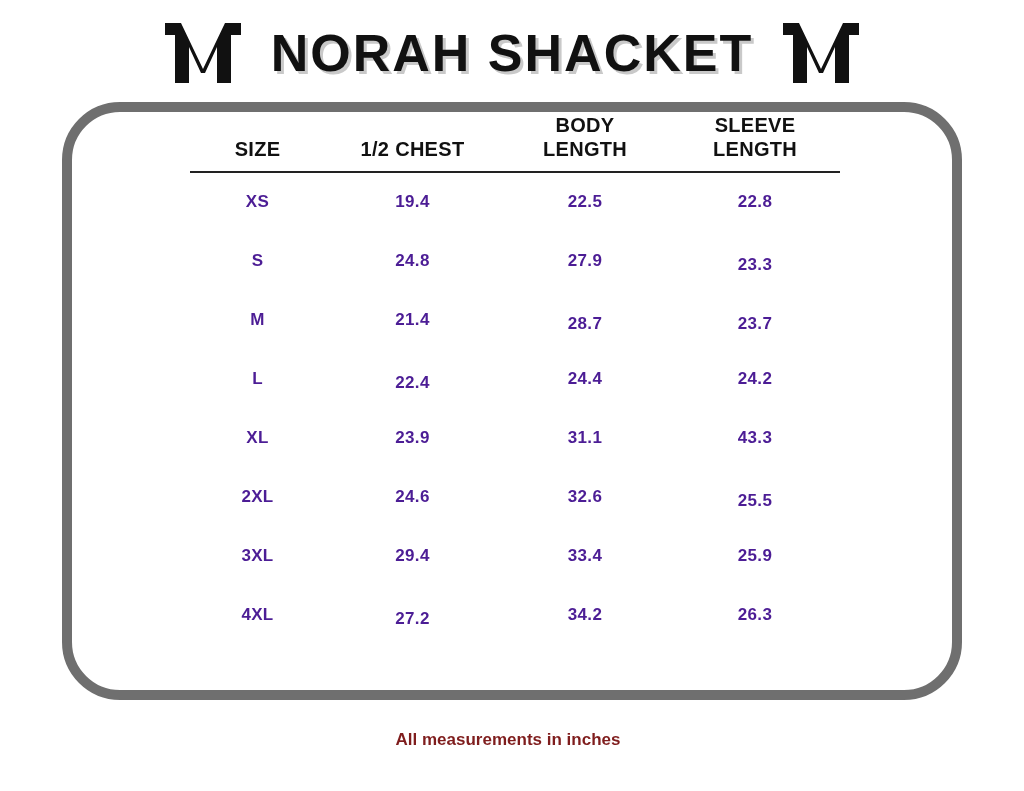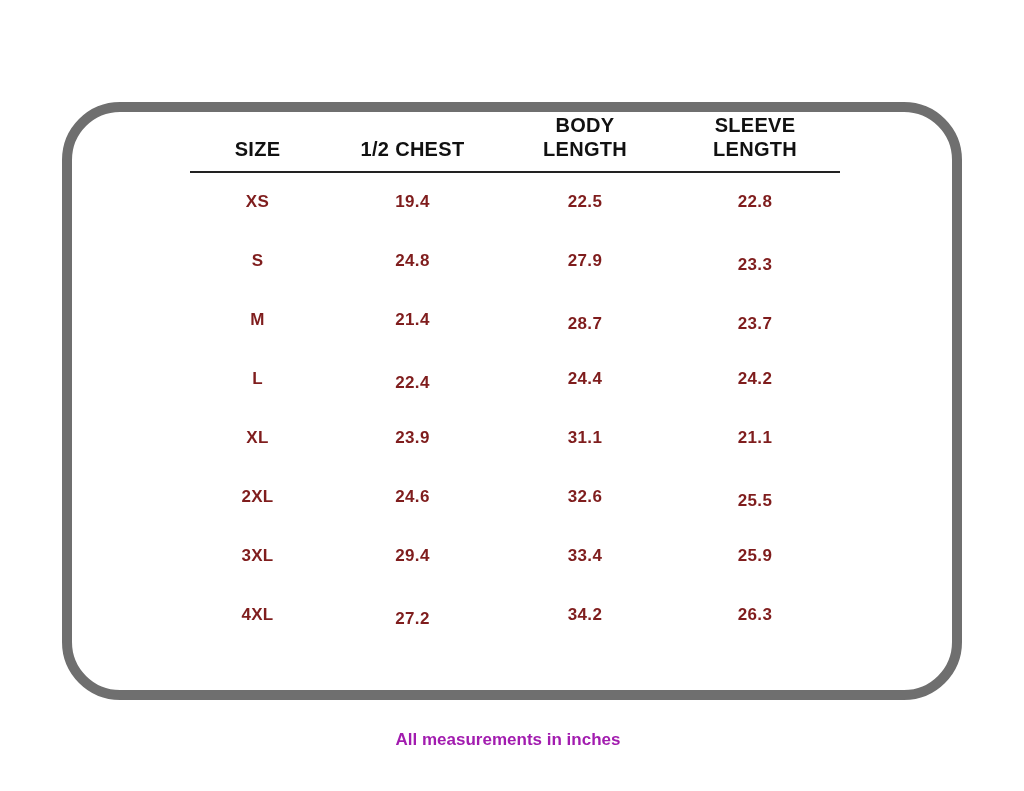--- a/index.html
+++ b/index.html
@@ -89,21 +89,21 @@
     letter-spacing: 0.3px;
   }
 
   thead tr {
     border-bottom: 2px solid #222222;
   }
 
   tbody td {
     font-size: 17px;
     font-weight: bold;
-    color: #7f1d1d;
+    color: #4c1d95;
     text-align: center;
     height: 59px;
     vertical-align: middle;
     letter-spacing: 0.3px;
   }
 
   col.c-size  { width: 135px; }
   col.c-chest { width: 175px; }
   col.c-body  { width: 170px; }
   col.c-slv   { width: 170px; }
@@ -120,28 +120,43 @@
 
   
   .footnote {
     position: absolute;
     left: 0;
     top: 730px;
     width: 1016px;
     text-align: center;
     font-size: 17px;
     font-weight: bold;
-    color: #a21caf;
+    color: #7f1d1d;
   }
 </style>
 </head>
 <body>
 
 <div class="page">
 
+  <div class="header">
+    <span class="logo">
+      <svg width="84" height="64" viewBox="0 0 84 64" xmlns="http://www.w3.org/2000/svg">
+        <polygon points="4,2 20,2 42,48 64,2 80,2 80,14 70,14 70,62 56,62 56,26 44,52 40,52 28,26 28,62 14,62 14,14 4,14" fill="#111111"></polygon>
+      </svg>
+    </span>
+
+    <div class="title">NORAH SHACKET</div>
+
+    <span class="logo">
+      <svg width="84" height="64" viewBox="0 0 84 64" xmlns="http://www.w3.org/2000/svg">
+        <polygon points="4,2 20,2 42,48 64,2 80,2 80,14 70,14 70,62 56,62 56,26 44,52 40,52 28,26 28,62 14,62 14,14 4,14" fill="#111111"></polygon>
+      </svg>
+    </span>
+  </div>
 
   <div class="frame"></div>
 
   <div class="table-wrap">
     <table>
       <colgroup>
         <col class="c-size">
         <col class="c-chest">
         <col class="c-body">
         <col class="c-slv">
@@ -176,21 +191,21 @@
         <tr>
           <td>L</td>
           <td>22.4</td>
           <td>24.4</td>
           <td>24.2</td>
         </tr>
         <tr>
           <td>XL</td>
           <td>23.9</td>
           <td>31.1</td>
-          <td>21.1</td>
+          <td>43.3</td>
         </tr>
         <tr>
           <td>2XL</td>
           <td>24.6</td>
           <td>32.6</td>
           <td>25.5</td>
         </tr>
         <tr>
           <td>3XL</td>
           <td>29.4</td>

